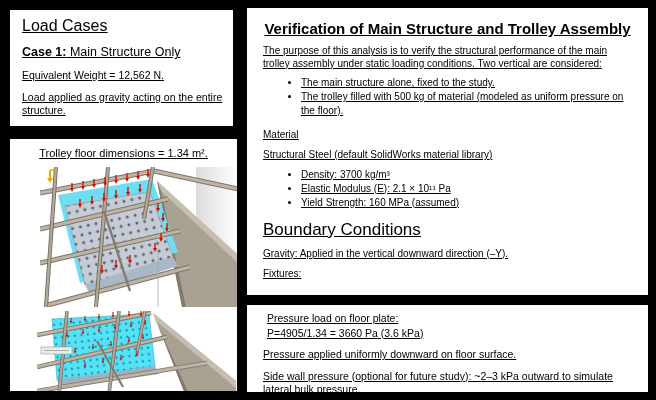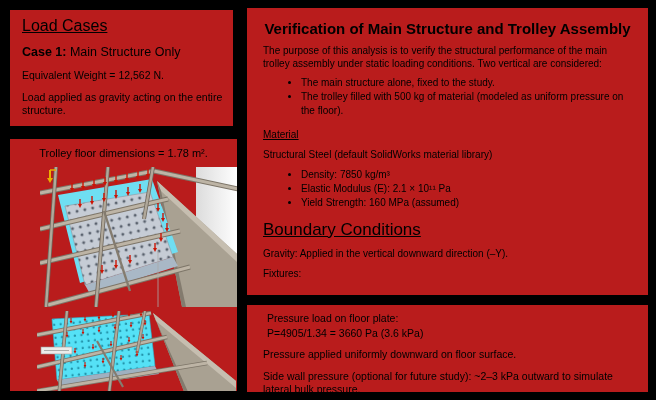--- a/index.html
+++ b/index.html
@@ -1,18 +1,18 @@
 <!DOCTYPE html>
 <html><head>
 <meta charset="utf-8">
 <style>
   html,body{margin:0;padding:0;background:#000;}
   .stage{position:relative;width:656px;height:400px;background:#000;
          font-family:"Liberation Sans",sans-serif;color:#000;overflow:hidden;}
-  .panel{position:absolute;background:#b91c1c;border:3px solid #000;box-sizing:border-box;overflow:hidden;}
+  .panel{position:absolute;background:#ffffff;border:3px solid #000;box-sizing:border-box;overflow:hidden;text-decoration:underline;}
   #panel-load{left:7px;top:7px;width:229px;height:122px;padding:6px 8px 0 12px;}
   #panel-trolley{left:7px;top:136px;width:233px;height:258px;}
   #panel-verif{left:244px;top:5px;width:407px;height:293px;padding:8px 16px 0 16px;}
   #panel-press{left:244px;top:302px;width:407px;height:93px;padding:6px 14px 0 16px;}
 
   .h-load{font-size:16px;line-height:19px;font-weight:400;text-decoration:underline;margin:0;}
   .case{margin:10px 0 0;font-size:12.5px;line-height:15px;}
   .case b{font-weight:700;}
   .case .rest{white-space:pre-wrap;}
   .aline{margin:9px 0 0;font-size:10.5px;line-height:13px;}
@@ -38,21 +38,21 @@
 <div class="stage">
 
   <section id="panel-load" class="panel">
     <h2 class="h-load">Load Cases</h2>
     <p class="case"><b>Case 1:</b><span class="rest"> Main Structure Only</span></p>
     <p class="aline">Equivalent Weight = 12,562 N.</p>
     <p class="aline">Load applied as gravity acting on the entire structure.</p>
   </section>
 
   <section id="panel-trolley" class="panel">
-    <p class="caption">Trolley floor dimensions = 1.78 m².</p>
+    <p class="caption">Trolley floor dimensions = 1.34 m².</p>
 
     <div class="cad1">
       <svg viewBox="0 0 198 140">
         <defs>
           <pattern id="holes1" width="8" height="8" patternUnits="userSpaceOnUse" patternTransform="rotate(-12)">
             <circle cx="3" cy="3" r="1.5" fill="#5a626e"></circle>
           </pattern>
           <linearGradient id="shade1" x1="0" y1="0" x2="1" y2="0">
             <stop offset="0" stop-color="#dcdcdc"></stop>
               <stop offset="1" stop-color="#ffffff"></stop>
@@ -207,21 +207,21 @@
   <section id="panel-verif" class="panel">
     <h3 class="vtitle">Verification of Main Structure and Trolley Assembly</h3>
     <p class="vp">The purpose of this analysis is to verify the structural performance of the main trolley assembly under static loading conditions. Two vertical are considered:</p>
     <ul class="vlist">
       <li>The main structure alone, fixed to the study.</li>
       <li>The trolley filled with 500 kg of material (modeled as uniform pressure on the floor).</li>
     </ul>
     <h4 class="hu">Material</h4>
     <p class="vp">Structural Steel (default SolidWorks material library)</p>
     <ul class="vlist">
-      <li>Density: 7850 kg/m³</li>
+      <li>Density: 3700 kg/m³</li>
       <li>Elastic Modulus (E): 2.1 × 10¹¹ Pa</li>
       <li>Yield Strength: 160 MPa (assumed)</li>
     </ul>
     <h3 class="hbig">Boundary Conditions</h3>
     <p class="vp">Gravity: Applied in the vertical downward direction (–Y).</p>
     <p class="vp">Fixtures:</p>
 
   </section>
 
   <section id="panel-press" class="panel">

